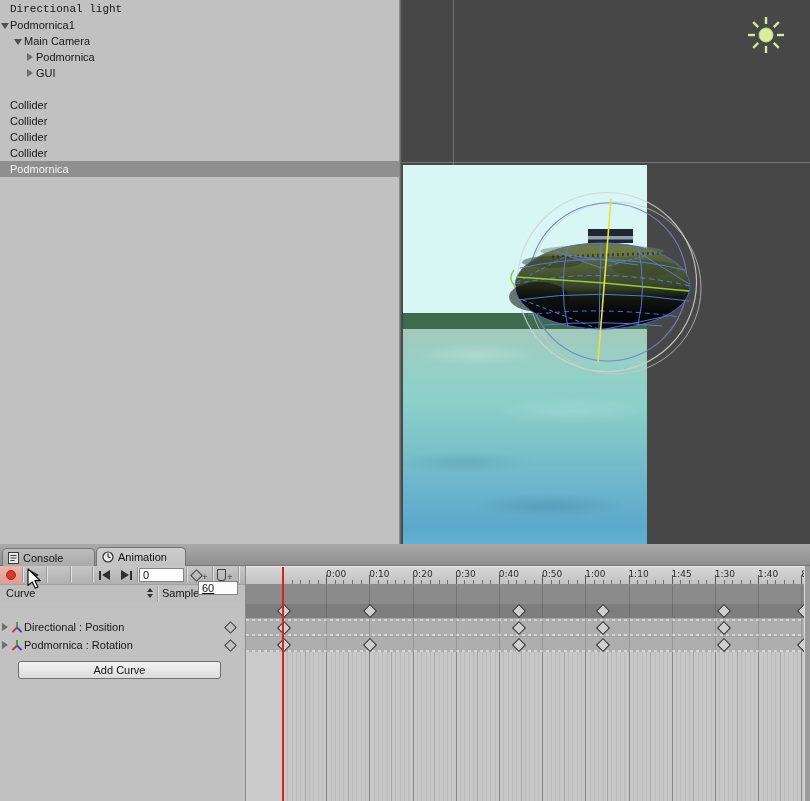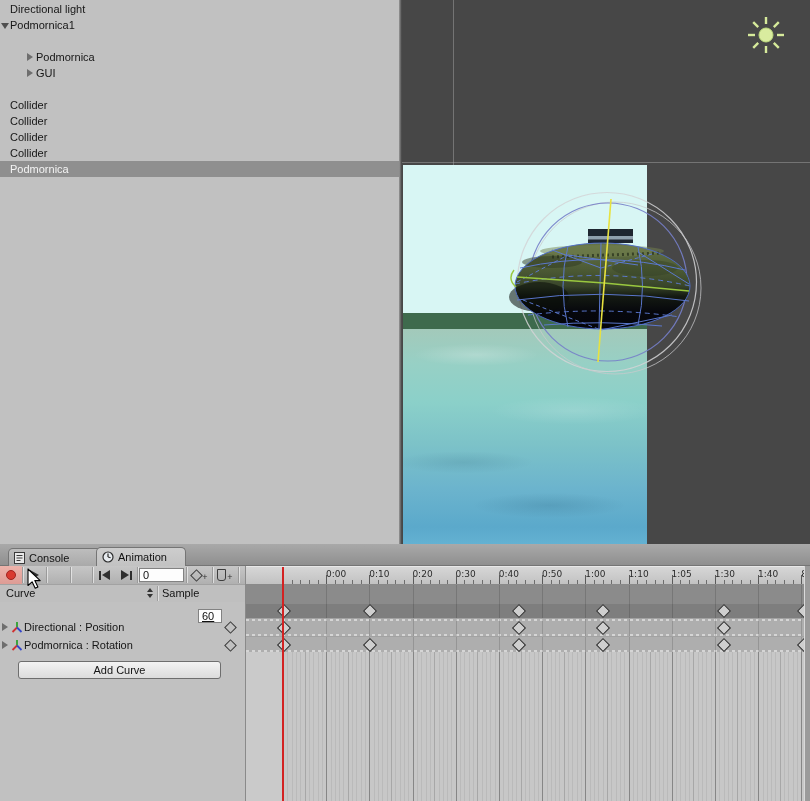--- a/index.html
+++ b/index.html
@@ -30,21 +30,21 @@
       radial-gradient(120px 20px at 70% 38%, rgba(255,255,255,.14), transparent 70%),
       radial-gradient(100px 16px at 25% 62%, rgba(0,40,70,.10), transparent 70%),
       radial-gradient(110px 18px at 60% 82%, rgba(0,40,70,.12), transparent 70%),
       linear-gradient(#a3c9ba 0%,#97d0c5 16%,#8bd0c9 34%,#7cc2c8 54%,#6cb4cd 74%,#5ba9cb 92%,#63b1d2 100%);}
   #scene-svg{left:0;top:0;}
 
   
   #tabbar{left:0;top:544px;width:810px;height:22px;background:linear-gradient(#a9a9a9,#8f8f8f);border-bottom:1px solid #757575;box-sizing:border-box;}
   .tab{position:absolute;top:4px;height:18px;border:1px solid #757575;border-bottom:none;border-radius:5px 5px 0 0;
        font-size:11px;color:#111;display:flex;align-items:center;gap:4px;padding:0 8px 0 5px;box-sizing:border-box;}
-  #tab-console{left:8px;width:93px;background:linear-gradient(#bdbdbd,#a9a9a9);}
+  #tab-console{left:2px;width:93px;background:linear-gradient(#bdbdbd,#a9a9a9);}
   #tab-animation{left:96px;width:90px;background:linear-gradient(#cdcdcd,#c2c2c2);height:19px;top:3px;}
 
   
   #leftcol-bg{left:0;top:566px;width:246px;height:235px;background:#c1c1c1;}
   #toolbar{left:0;top:566px;width:246px;height:19px;background:linear-gradient(#c6c6c6,#b0b0b0);border-bottom:1px solid #a2a2a2;box-sizing:border-box;}
   .tbtn{position:absolute;top:0;height:18px;display:flex;align-items:center;justify-content:center;}
   .vsep{position:absolute;top:1px;height:16px;width:1px;background:#9a9a9a;box-shadow:1px 0 0 rgba(255,255,255,.55);}
   #btn-record{left:0;width:22px;background:linear-gradient(#edb3ab,#dd9c95);}
   #rec-dot{width:8px;height:8px;border-radius:50%;background:#d93a30;border:1px solid #a02420;}
   #btn-play{left:23px;width:23px;}
@@ -62,21 +62,21 @@
   .plus{font-size:9px;color:#333;margin-left:1px;margin-top:4px;}
   .evmark{width:7px;height:10px;border:1px solid #3d3d3d;border-radius:0 0 3px 3px;}
 
   #controls{left:0;top:585px;width:246px;height:17px;background:#bfbfbf;}
   #clip-label{position:absolute;left:6px;top:2px;font-size:11px;color:#141414;}
   #popup-arrows{position:absolute;left:147px;top:3px;}
   #popup-arrows .up{width:0;height:0;border-left:3.5px solid transparent;border-right:3.5px solid transparent;border-bottom:4px solid #333;margin-bottom:2px;}
   #popup-arrows .down{width:0;height:0;border-left:3.5px solid transparent;border-right:3.5px solid transparent;border-top:4px solid #333;}
   #ctrl-sep{position:absolute;left:157px;top:1px;height:15px;width:1px;background:#9e9e9e;box-shadow:1px 0 0 rgba(255,255,255,.5);}
   #sample-label{position:absolute;left:162px;top:2px;font-size:11px;color:#141414;}
-  #sample-field{left:198px;top:609px;width:24px;height:14px;text-decoration:underline;}
+  #sample-field{left:198px;top:581px;width:40px;height:14px;text-decoration:underline;}
 
   .trackrow{position:absolute;left:0;width:245px;height:16px;font-size:11px;line-height:16px;color:#161616;}
   .trackrow .tri.right{left:2px;top:4px;}
   .track-label{position:absolute;left:24px;top:0;white-space:nowrap;}
   .track-dia{position:absolute;left:226px;top:4px;width:7px;height:7px;border:1px solid #3a3a3a;transform:rotate(45deg);}
   #addcurve{left:18px;top:661px;width:203px;height:18px;background:linear-gradient(#f3f3f3,#dcdcdc);
             border:1px solid #6e6e6e;border-radius:3px;font-size:11px;color:#141414;
             display:flex;align-items:center;justify-content:center;box-sizing:border-box;}
   #splitter{left:245px;top:566px;width:1px;height:235px;background:#8a8a8a;}
 
@@ -107,26 +107,30 @@
   #right-gutter{left:804px;top:566px;width:6px;height:235px;background:#9b9b9b;border-left:1px solid #d9d9d9;box-sizing:border-box;}
   #playhead{left:282px;top:567px;width:2px;height:234px;background:#d32222;z-index:30;}
   #cursor{left:27px;top:568px;z-index:60;}
 </style>
 </head>
 <body>
 
 <div id="root">
 
   <div id="hierarchy" class="abs">
-      <div class="hrow" style="top: 1px;">
+      <div class="hrow" style="top: 1px; font-family: Liberation Mono, monospace;">
         <div class="hlabel" style="left: 10px;">Directional light</div>
       </div>
       <div class="hrow" style="top: 17px;">
         <div class="tri down" style="left: 1px;"></div>
         <div class="hlabel" style="left: 10px;">Podmornica1</div>
+      </div>
+      <div class="hrow" style="top: 33px;">
+        <div class="tri down" style="left: 14px;"></div>
+        <div class="hlabel" style="left: 24px;">Main Camera</div>
       </div>
       <div class="hrow" style="top: 49px;">
         <div class="tri right" style="left: 27px;"></div>
         <div class="hlabel" style="left: 36px;">Podmornica</div>
       </div>
       <div class="hrow" style="top: 65px;">
         <div class="tri right" style="left: 27px;"></div>
         <div class="hlabel" style="left: 36px;">GUI</div>
       </div>
       <div class="hrow" style="top: 97px;">
@@ -355,21 +359,21 @@
       <div class="tick minor" style="left: 313.48px;"></div>
       <div class="tick minor" style="left: 322.12px;"></div>
       <div class="tick minor" style="left: 330.76px;"></div>
       <div class="tick major" style="left: 339.4px;"></div>
       <div class="rlabel" style="left: 342.4px;">1:10</div>
       <div class="tick minor" style="left: 348.04px;"></div>
       <div class="tick minor" style="left: 356.68px;"></div>
       <div class="tick minor" style="left: 365.32px;"></div>
       <div class="tick minor" style="left: 373.96px;"></div>
       <div class="tick major" style="left: 382.6px;"></div>
-      <div class="rlabel" style="left: 385.6px;">1:05</div>
+      <div class="rlabel" style="left: 385.6px;">1:45</div>
       <div class="tick minor" style="left: 391.24px;"></div>
       <div class="tick minor" style="left: 399.88px;"></div>
       <div class="tick minor" style="left: 408.52px;"></div>
       <div class="tick minor" style="left: 417.16px;"></div>
       <div class="tick major" style="left: 425.8px;"></div>
       <div class="rlabel" style="left: 428.8px;">1:30</div>
       <div class="tick minor" style="left: 434.44px;"></div>
       <div class="tick minor" style="left: 443.08px;"></div>
       <div class="tick minor" style="left: 451.72px;"></div>
       <div class="tick minor" style="left: 460.36px;"></div>

